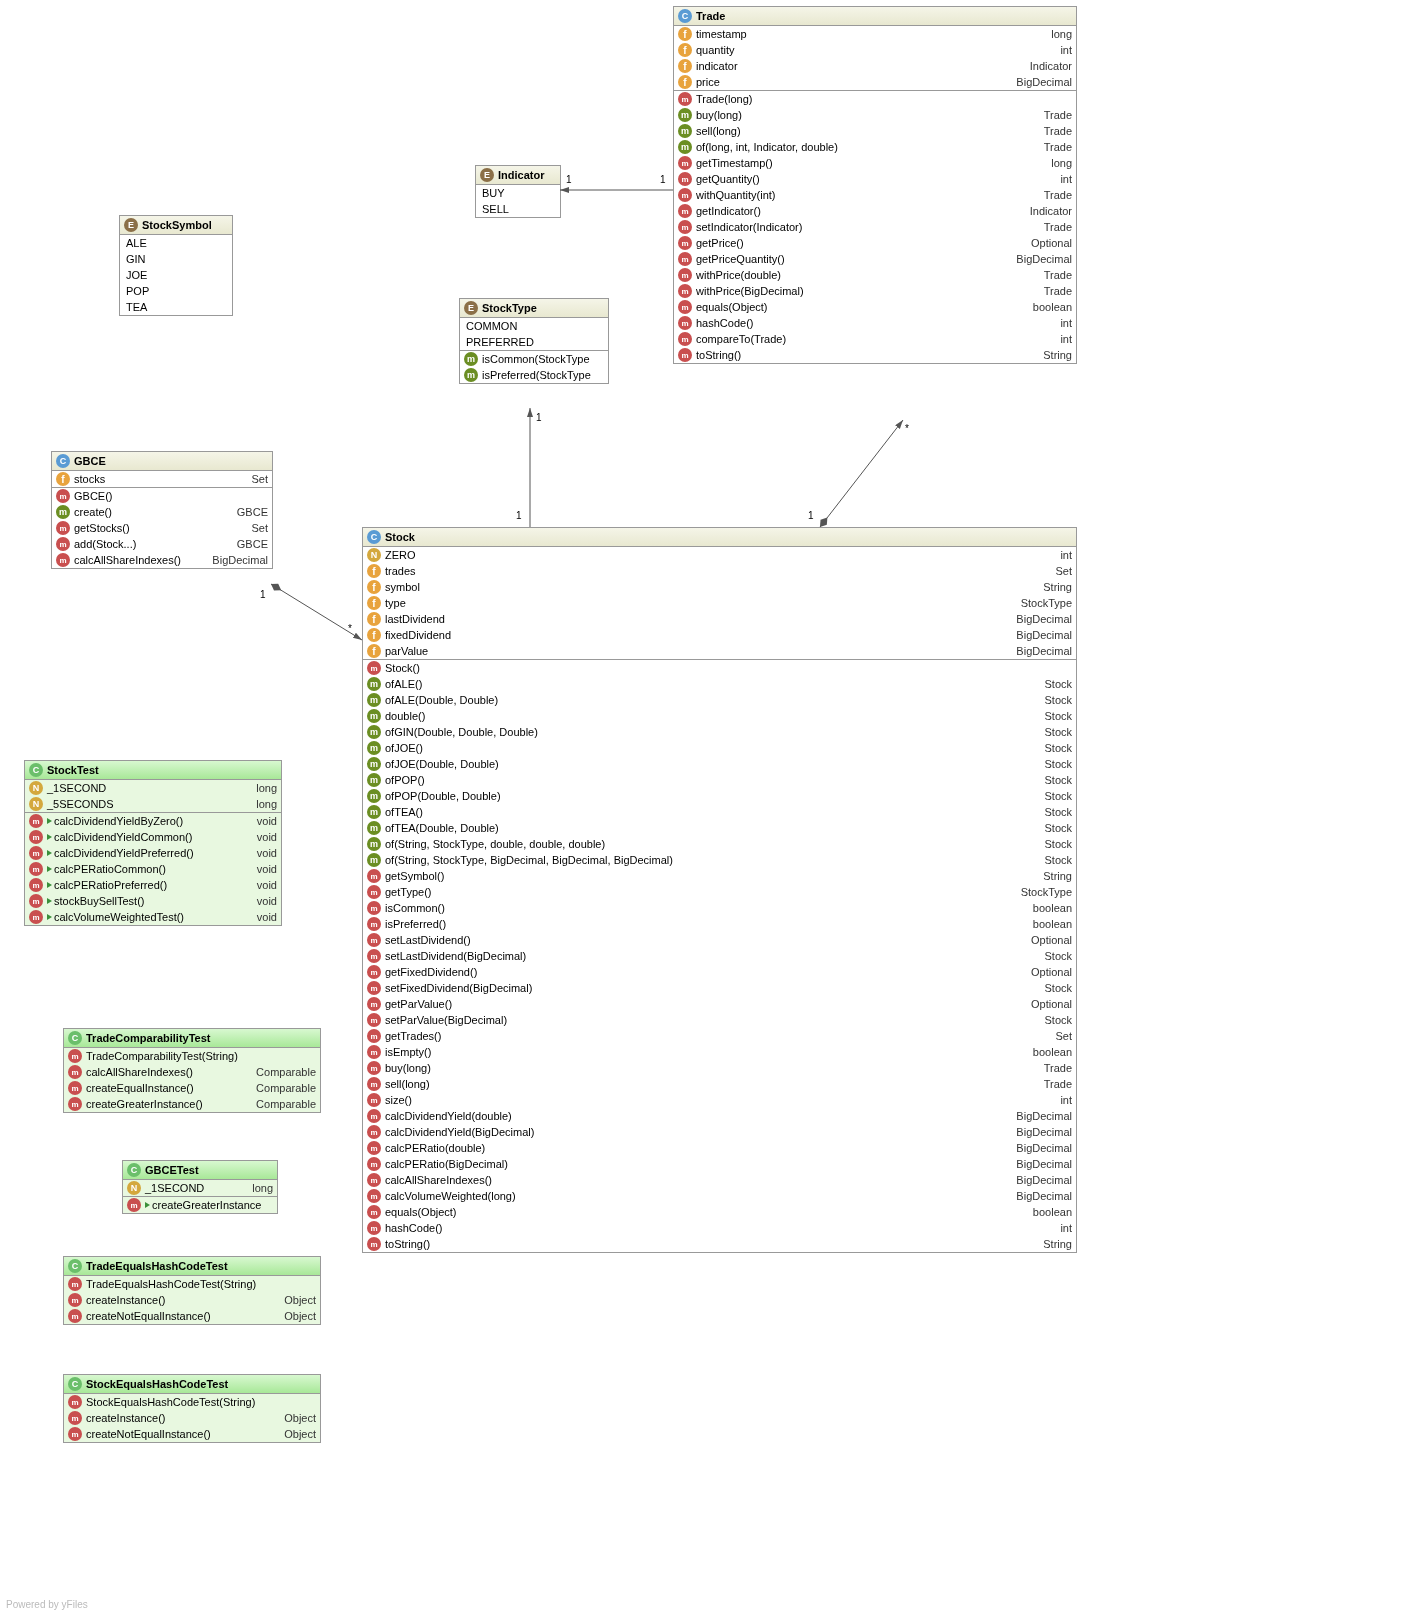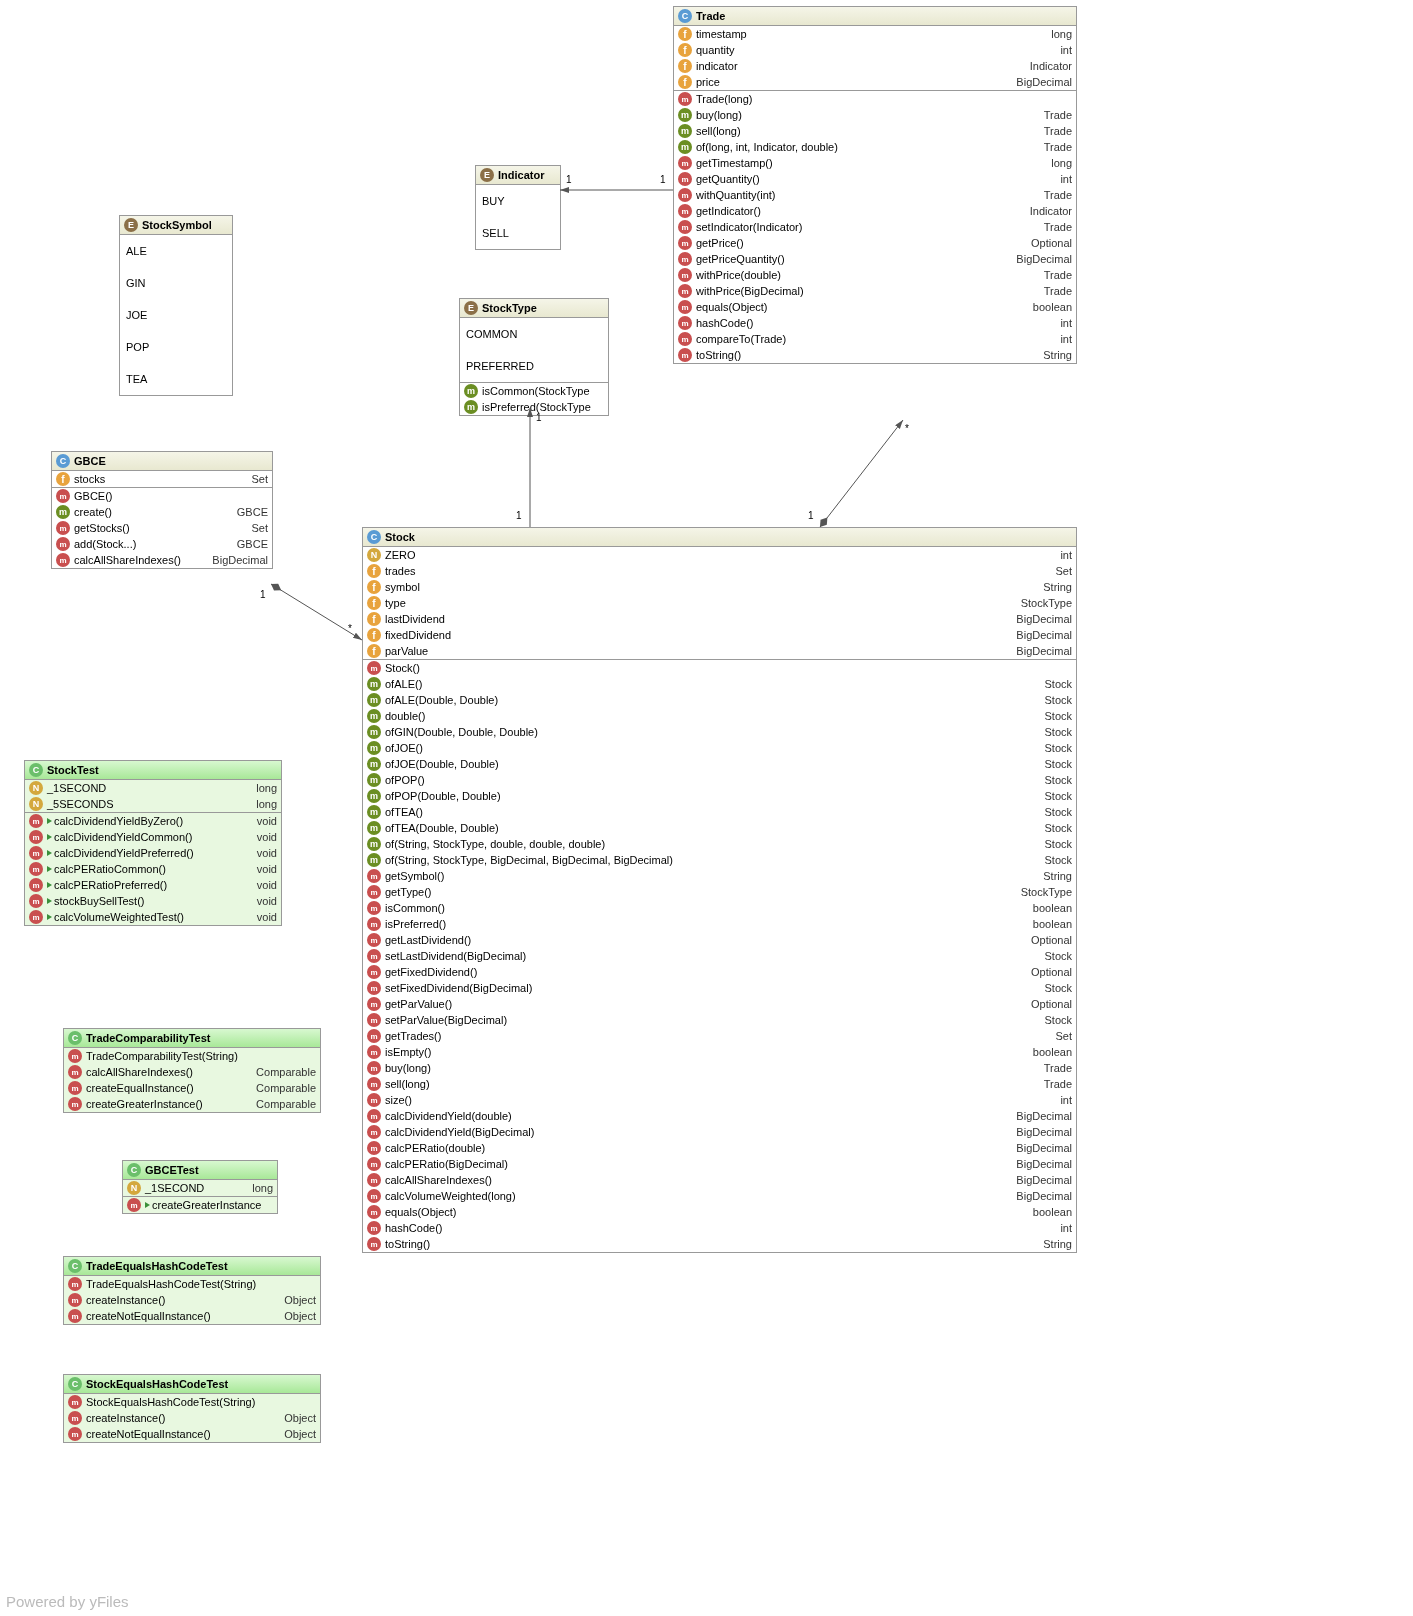--- a/index.html
+++ b/index.html
@@ -64,27 +64,27 @@
 .icon-constant { background: #d4a83d; }
 .icon-test-class { background: #6bbf6b; }
 .icon-run {
   width: 0; height: 0;
   border-left: 5px solid #3a8f3a;
   border-top: 3px solid transparent;
   border-bottom: 3px solid transparent;
   display: inline-block;
   margin-right: 2px;
 }
-.enum-value { padding: 10px 6px; }
+.enum-value { padding: 2px 6px; }
 .footer {
   position: absolute;
   bottom: 6px;
   left: 6px;
   color: #bbb;
-  font-size: 15px;
+  font-size: 10px;
 }
 svg.connector {
   position: absolute;
   pointer-events: none;
   overflow: visible;
 }
 .card-label { font-size: 10px; position: absolute; }
 </style>
 </head>
 <body>
@@ -528,21 +528,21 @@
       <div class="member-row">
         <span class="member-left">
           <span class="icon icon-method">m</span>
           <span>isPreferred()</span>
         </span>
         <span class="member-type">boolean</span>
       </div>
       <div class="member-row">
         <span class="member-left">
           <span class="icon icon-method">m</span>
-          <span>getLastDividend()</span>
+          <span>setLastDividend()</span>
         </span>
         <span class="member-type">Optional<bigdecimal></bigdecimal></span>
       </div>
       <div class="member-row">
         <span class="member-left">
           <span class="icon icon-method">m</span>
           <span>setLastDividend(BigDecimal)</span>
         </span>
         <span class="member-type">Stock</span>
       </div>

